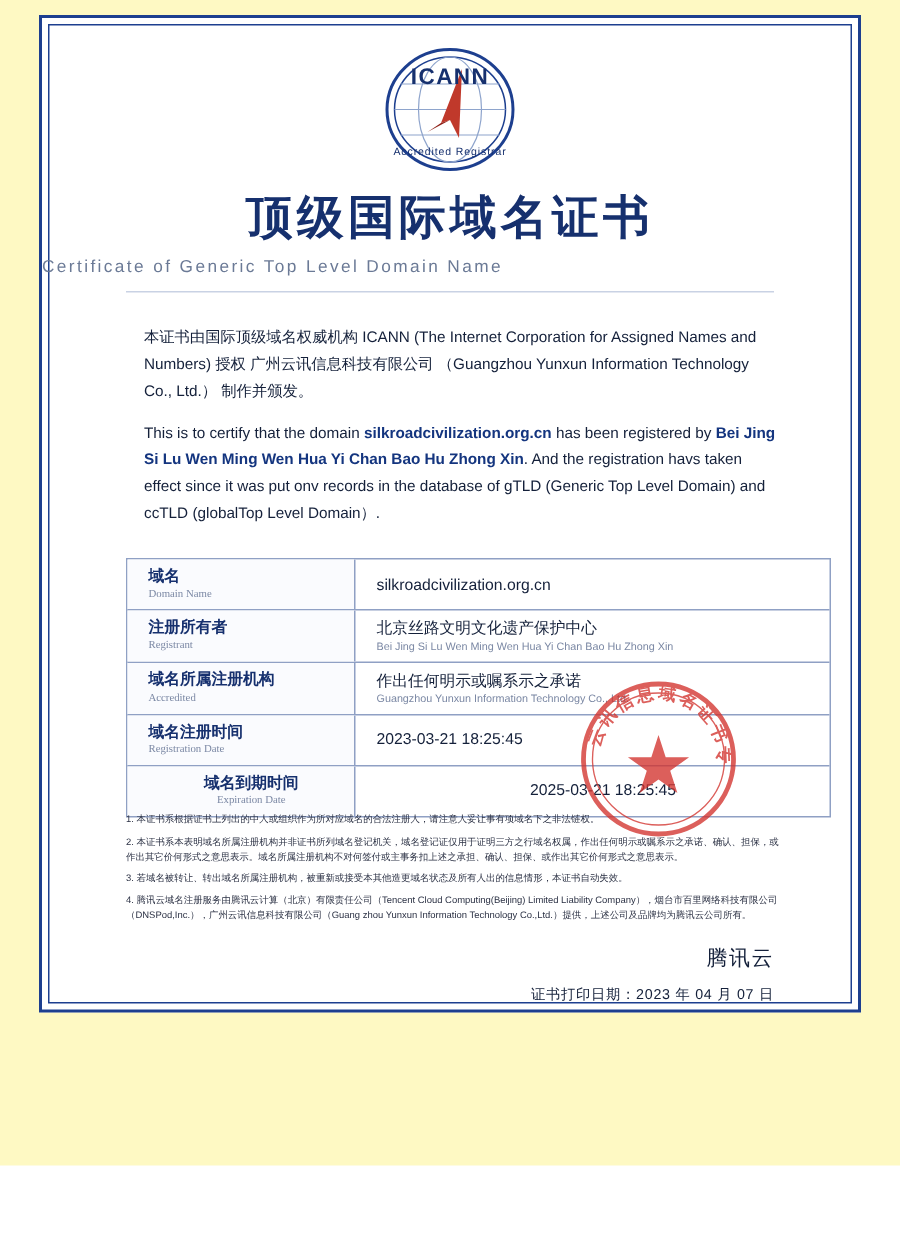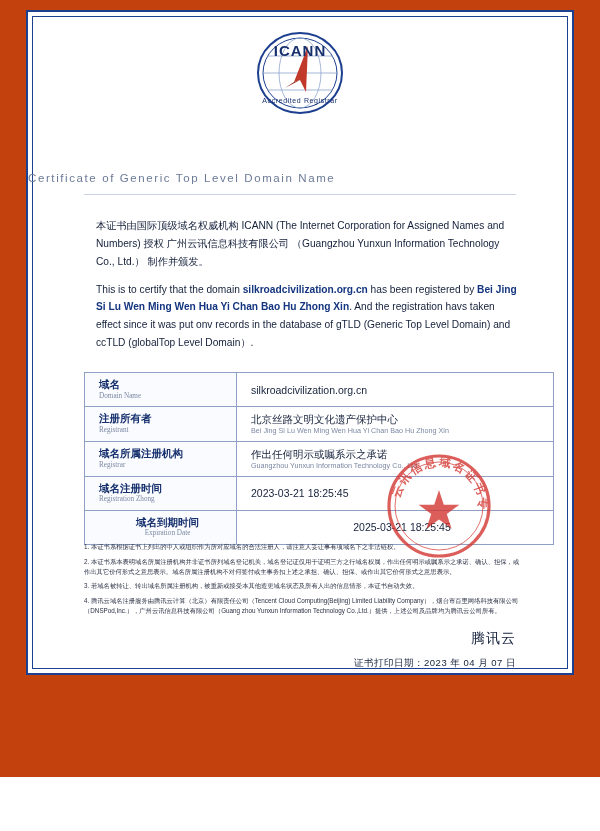--- a/index.html
+++ b/index.html
@@ -11,21 +11,21 @@
     width: 600px;
     height: 831px;
     font-family: "Liberation Sans", sans-serif;
     color: #1a1a1a;
     overflow: hidden;
   }
   .page {
     position: relative;
     width: 600px;
     height: 777px;
-    background: #c2410c;
+    background: #fef9c3;
   }
   
   .cert {
     position: absolute;
     left: 26px;
     top: 10px;
     width: 548px;
     height: 665px;
     border: 2px solid #1d3f8f;
     background: #ffffff;
@@ -194,20 +194,21 @@
           <line x1="19" y1="26" x2="85" y2="26" stroke="#8ea4cc" stroke-width="0.8"></line>
           <line x1="19" y1="60" x2="85" y2="60" stroke="#8ea4cc" stroke-width="0.8"></line>
           <path d="M60 16 L46 52 L52 50 L58 62 Z" fill="#c0392b"></path>
           <path d="M46 52 L37 58 L52 50 Z" fill="#8e1f16"></path>
           <text x="52" y="26" font-family="Liberation Sans, sans-serif" font-size="15" font-weight="bold" fill="#16306e" text-anchor="middle" letter-spacing="1">ICANN</text>
           <text x="52" y="73" font-family="Liberation Sans, sans-serif" font-size="7" fill="#16306e" text-anchor="middle" letter-spacing="0.6">Accredited Registrar</text>
         </svg>
       </div>
     </div>
 
+    <div class="title-zh">顶级国际域名证书</div>
     <div class="title-en">Certificate of Generic Top Level Domain Name</div>
     <div class="divider"></div>
 
     <div class="body-text">
       <p>本证书由国际顶级域名权威机构 ICANN (The Internet Corporation for Assigned Names and Numbers) 授权 广州云讯信息科技有限公司 （Guangzhou Yunxun Information Technology Co., Ltd.） 制作并颁发。</p>
       <p><span>This is to certify that the domain </span><span class="blue">silkroadcivilization.org.cn</span><span> has been registered by </span><span class="blue">Bei Jing Si Lu Wen Ming Wen Hua Yi Chan Bao Hu Zhong Xin</span><span>. And the registration havs taken effect since it was put onv records in the database of gTLD (Generic Top Level Domain) and ccTLD (globalTop Level Domain）.</span></p>
     </div>
 
     <div class="table">
       <div class="row">
@@ -225,31 +226,31 @@
           <div class="lab-en">Registrant</div>
         </div>
         <div class="cell-value">
           <div class="val-zh">北京丝路文明文化遗产保护中心</div>
           <div class="val-en">Bei Jing Si Lu Wen Ming Wen Hua Yi Chan Bao Hu Zhong Xin</div>
         </div>
       </div>
       <div class="row">
         <div class="cell-label">
           <div class="lab-zh">域名所属注册机构</div>
-          <div class="lab-en">Registrar</div>
+          <div class="lab-en">Accredited</div>
         </div>
         <div class="cell-value">
           <div class="val-zh">作出任何明示或嘱系示之承诺</div>
           <div class="val-en">Guangzhou Yunxun Information Technology Co., Ltd.</div>
         </div>
       </div>
       <div class="row">
         <div class="cell-label">
           <div class="lab-zh">域名注册时间</div>
-          <div class="lab-en">Registration Zhong</div>
+          <div class="lab-en">Registration Date</div>
         </div>
         <div class="cell-value">
           <div class="val-mono">2023-03-21 18:25:45</div>
         </div>
       </div>
       <div class="row">
         <div class="cell-label">
           <div class="lab-zh">域名到期时间</div>
           <div class="lab-en">Expiration Date</div>
         </div>

